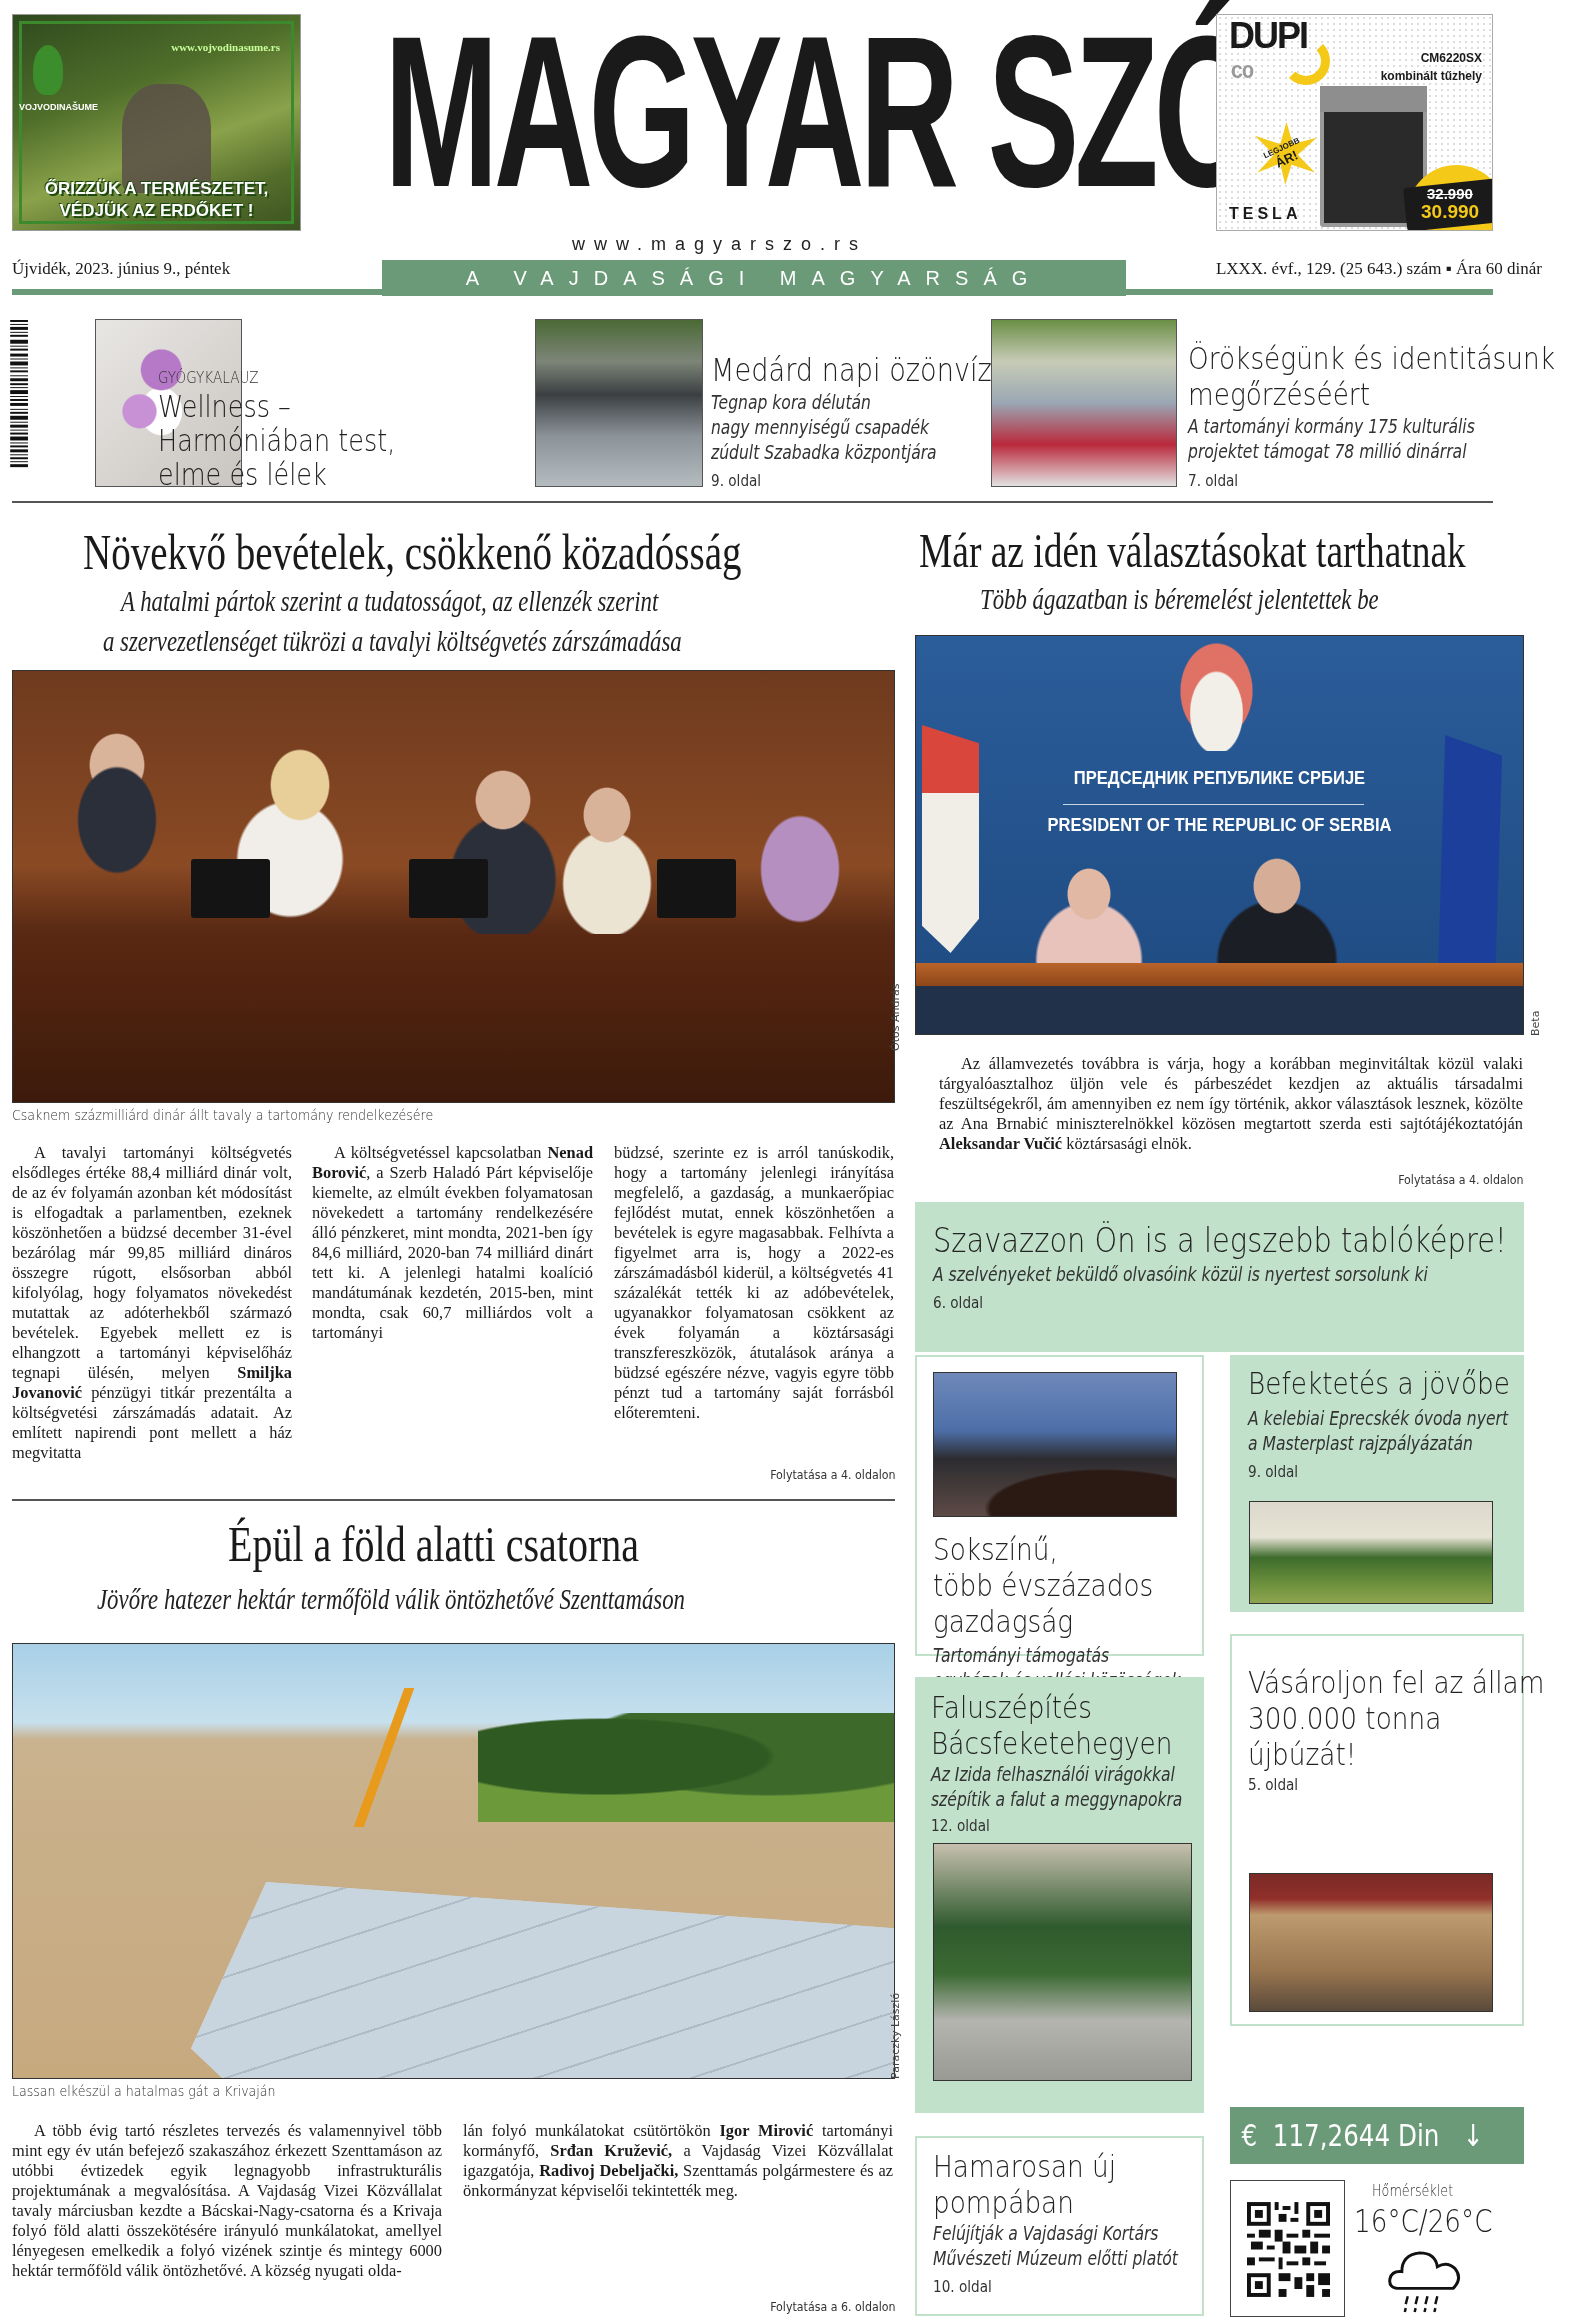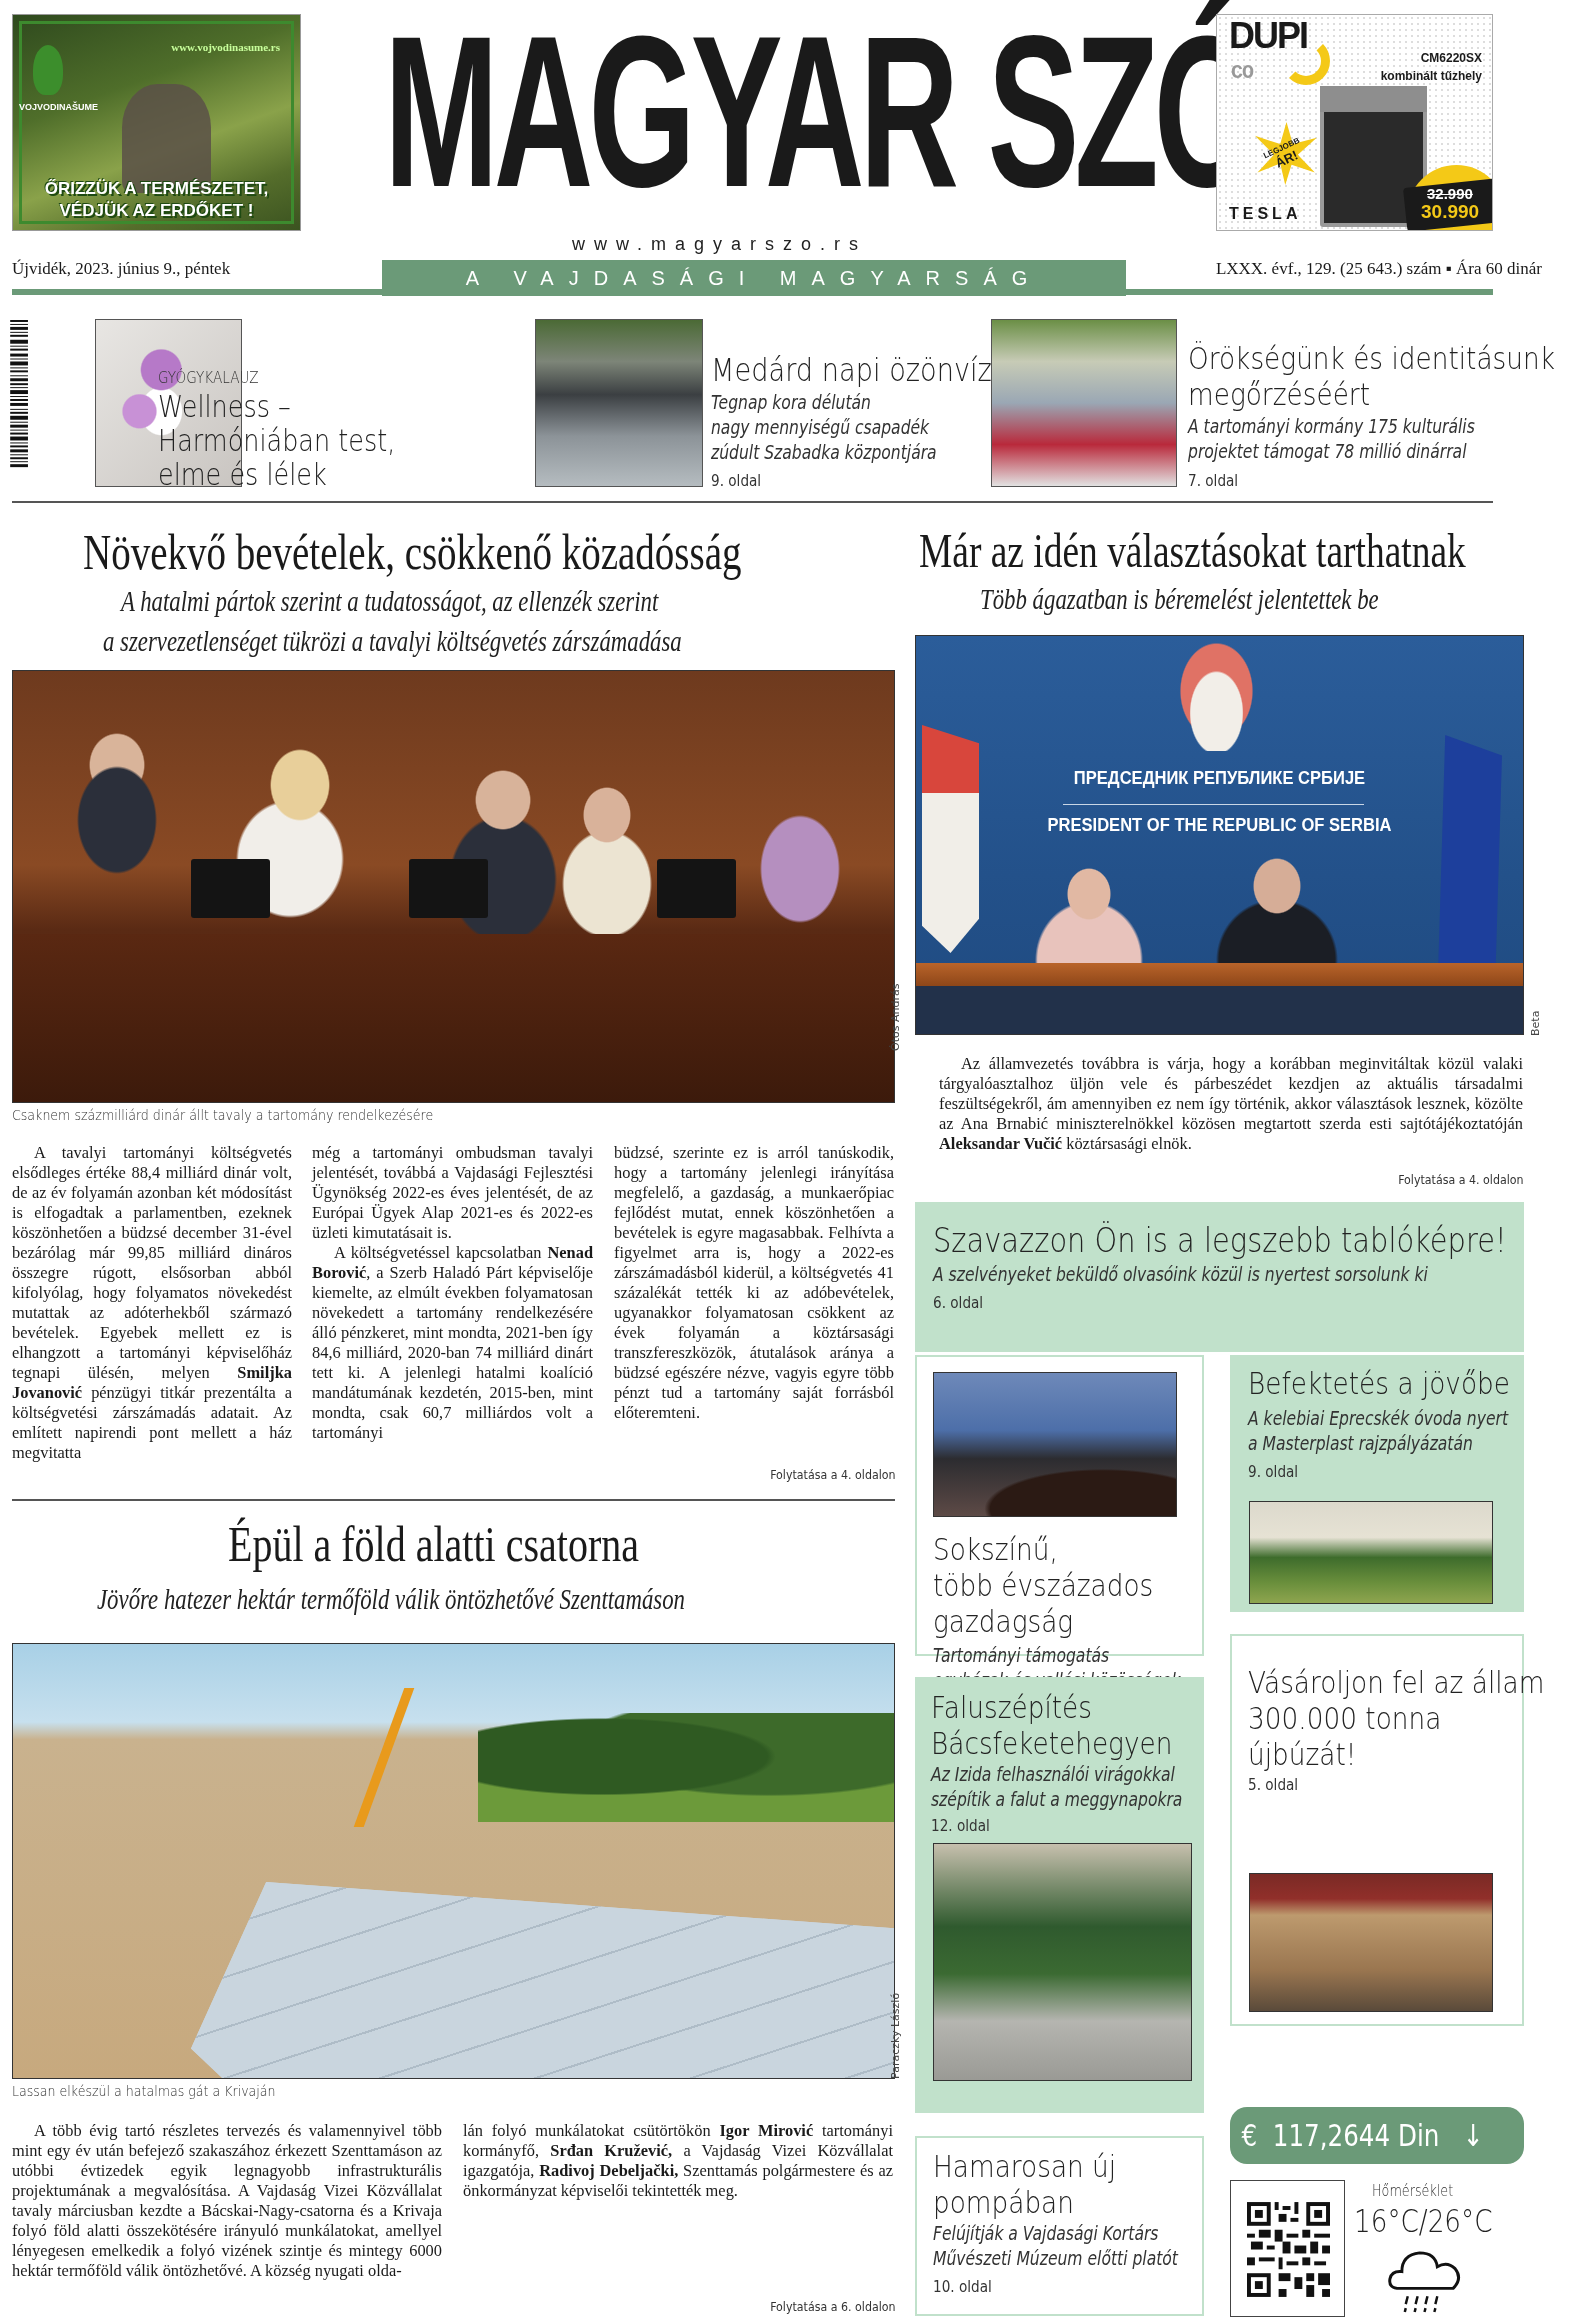--- a/index.html
+++ b/index.html
@@ -126,21 +126,21 @@
   .sub-img { border: 1px solid #333; }
   #img-sokszinu { left: 933px; top: 1372px; width: 244px; height: 145px;
     background: radial-gradient(ellipse 119px 40px at 70% 95%, #2b1a14 0 95%, transparent 100%), linear-gradient(180deg, #6e89b9 0%, #4d6fa9 40%, #2c2c30 60%, #5d4a46 100%); }
   #img-befekt { left: 1249px; top: 1501px; width: 244px; height: 103px;
     background: linear-gradient(180deg,#dcd9cc 0%, #e6e2d4 35%, #3e6c2c 55%, #6a8f3c 80%, #8ea54f 100%); }
   #img-vasar { left: 1249px; top: 1873px; width: 244px; height: 139px;
     background: linear-gradient(180deg,#7a2a25 0%, #912f2a 18%, #bd9a6e 30%, #9a7650 70%, #5a4a3a 100%); }
   #img-falusz { left: 933px; top: 1958px; width: 259px; height: 123px;
     background: linear-gradient(180deg,#c7c0ae 0%, #2f5a2e 35%, #3b6a32 55%, #b5b5b0 75%, #9a9a95 100%); }
 
-  #euro-bar { left: 1230px; top: 2107px; width: 294px; height: 57px; background: #6b9a78; color: #fff; font-family: "DejaVu Sans", sans-serif; font-size: 30px; line-height: 57px; white-space: nowrap; border-radius: 17px; }
+  #euro-bar { left: 1230px; top: 2107px; width: 294px; height: 57px; background: #6b9a78; color: #fff; font-family: "DejaVu Sans", sans-serif; font-size: 30px; line-height: 57px; white-space: nowrap; }
   #euro-bar .inner { display: inline-block; transform: scaleX(.82); transform-origin: left center; padding-left: 14px; }
   #qr { left: 1230px; top: 2180px; width: 115px; height: 137px; border: 1px solid #444; background: #fff; }
   #qr svg { position: absolute; left: 16px; top: 20px; }
   #temp-label { left: 1372px; top: 2182px; font-family: "DejaVu Sans", sans-serif; font-size: 15px; color: #333; transform: scaleX(.85); transform-origin: left top; white-space: nowrap; font-weight: 300; }
   #temp-val { left: 1354px; top: 2202px; font-family: "DejaVu Sans", sans-serif; font-size: 32px; color: #222; transform: scaleX(.82); transform-origin: left top; white-space: nowrap; font-weight: 300; }
   #weather-icon { left: 1386px; top: 2245px; }
 
   
   #canal-head { left: 228px; top: 1515px; font-size: 50px; transform: scaleX(.8); }
   #canal-deck { left: 97px; top: 1582px; font-size: 30px; transform: scaleX(.76); }
@@ -281,21 +281,20 @@
   <div class="screen" style="left:396px"></div>
   <div class="screen" style="left:644px"></div>
 </div>
 <div id="credit-lead" class="abs" style="top:1051px;">Ótos András</div>
 <div id="lead-caption" class="abs">Csaknem százmilliárd dinár állt tavaly a tartomány rendelkezésére</div>
 
 <div id="lead-c1" class="abs col">
   <p><span>A tavalyi tartományi költségvetés elsődleges értéke 88,4 milliárd dinár volt, de az év folyamán azonban két módosítást is elfogadtak a parlamentben, ezeknek köszönhetően a büdzsé december 31-ével bezárólag már 99,85 milliárd dináros összegre rúgott, elsősorban abból kifolyólag, hogy folyamatos növekedést mutattak az adóterhekből származó bevételek. Egyebek mellett ez is elhangzott a tartományi képviselőház tegnapi ülésén, melyen </span><b>Smiljka Jovanović</b><span> pénzügyi titkár prezentálta a költségvetési zárszámadás adatait. Az említett napirendi pont mellett a ház megvitatta</span></p>
 </div>
 <div id="lead-c2" class="abs col">
-  <p class="noindent">még a tartományi ombudsman tavalyi jelentését, továbbá a Vajdasági Fejlesztési Ügynökség 2022-es éves jelentését, de az Európai Ügyek Alap 2021-es és 2022-es üzleti kimutatásait is.</p>
   <p><span>A költségvetéssel kapcsolatban </span><b>Nenad Borović</b><span>, a Szerb Haladó Párt képviselője kiemelte, az elmúlt években folyamatosan növekedett a tartomány rendelkezésére álló pénzkeret, mint mondta, 2021-ben így 84,6 milliárd, 2020-ban 74 milliárd dinárt tett ki. A jelenlegi hatalmi koalíció mandátumának kezdetén, 2015-ben, mint mondta, csak 60,7 milliárdos volt a tartományi</span></p>
 </div>
 <div id="lead-c3" class="abs col">
   <p class="noindent">büdzsé, szerinte ez is arról tanúskodik, hogy a tartomány jelenlegi irányítása megfelelő, a gazdaság, a munkaerőpiac fejlődést mutat, ennek köszönhetően a bevételek is egyre magasabbak. Felhívta a figyelmet arra is, hogy a 2022-es zárszámadásból kiderül, a költségvetés 41 százalékát tették ki az adóbevételek, ugyanakkor folyamatosan csökkent az évek folyamán a köztársasági transzfereszközök, átutalások aránya a büdzsé egészére nézve, vagyis egyre több pénzt tud a tartomány saját forrásból előteremteni.</p>
 </div>
 <div id="lead-cont" class="abs cont">Folytatása a 4. oldalon</div>
 
 <div id="rule-mid" class="abs"></div>
 
 <div id="elect-head" class="abs head-serif">Már az idén választásokat tarthatnak</div>

